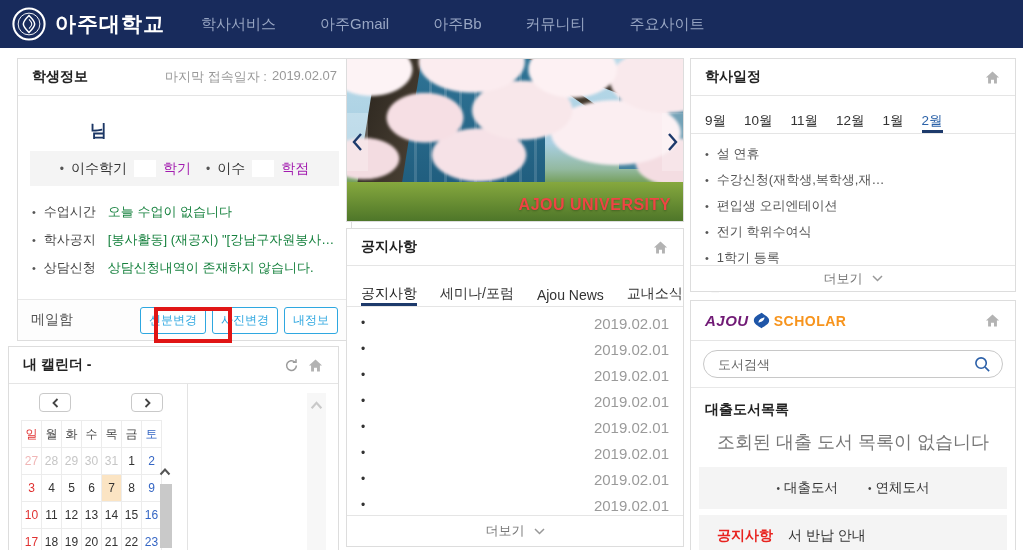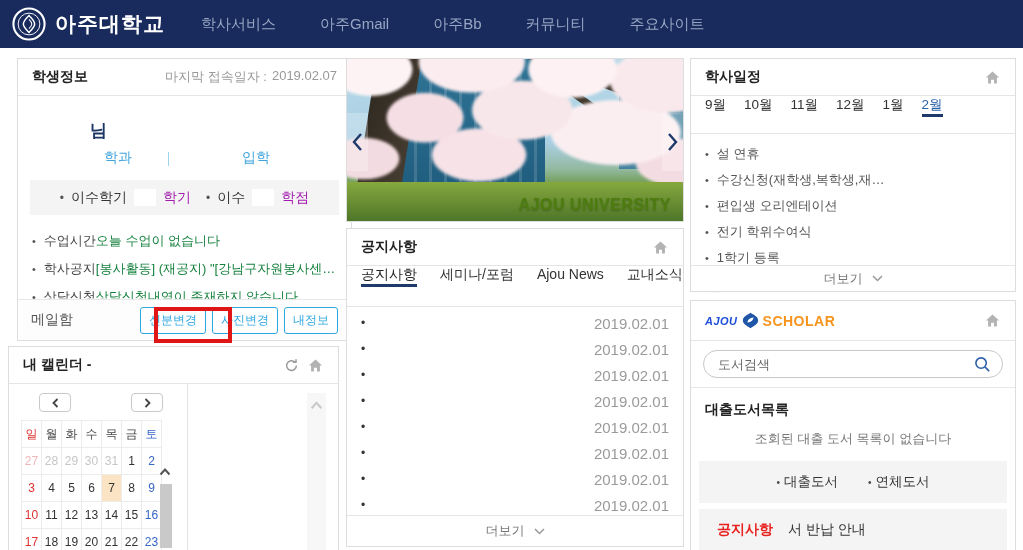--- a/index.html
+++ b/index.html
@@ -31,21 +31,21 @@
   .stu-dept-row .vsep{position:absolute;left:150px;top:3px;height:14px;border-left:1px solid #9fd3ee;}
   .stu-dept-row .adm{position:absolute;left:224px;}
   .stat-bar{margin:9px 12px 0;height:35px;background:#f4f4f4;display:flex;align-items:center;
     justify-content:center;gap:7px;font-size:14px;color:#333;}
   .stat-bar .blank{width:22px;height:17px;background:#fff;}
   .stat-bar .unit{color:#a21caf;}
   .stat-bar .b{color:#555;font-size:12px;}
   .info-list{margin:12px 14px 0;}
   .info-row{display:flex;align-items:center;height:28px;font-size:13px;white-space:nowrap;overflow:hidden;}
   .info-row .dot{color:#555;margin-right:8px;font-size:11px;}
-  .info-row .lbl{color:#444;flex-shrink:0;}
+  .info-row .lbl{color:#444;margin-right:12px;flex-shrink:0;}
   .info-row .val{color:#15803d;overflow:hidden;text-overflow:ellipsis;}
   .stu-footer{position:absolute;left:0;right:0;bottom:0;height:41px;border-top:1px solid #e8e8e8;
     display:flex;align-items:center;padding:0 13px;box-sizing:border-box;background:#fdfdfd;}
   .mailbox{font-size:14px;color:#555;}
   .stu-btns{margin-left:auto;display:flex;gap:6px;}
   .blue-btn{border:1px solid #2EA7E0;color:#2EA7E0;background:#fff;border-radius:3px;
     font-size:12px;padding:4px 8px;cursor:pointer;font-family:inherit;white-space:nowrap;}
   .annotation{position:absolute;left:136px;top:248px;width:78px;height:36px;
     border:4px solid #E01515;box-sizing:border-box;pointer-events:none;z-index:5;}
   
@@ -86,28 +86,28 @@
     radial-gradient(75px 48px at 66% 12%,#fdf1f3 0 58%,rgba(0,0,0,0) 60%),
     radial-gradient(95px 55px at 92% 18%,#f9e9ec 0 58%,rgba(0,0,0,0) 60%),
     radial-gradient(85px 50px at 52% 34%,#f8e7ea 0 58%,rgba(0,0,0,0) 60%),
     radial-gradient(65px 42px at 25% 38%,#f6dfe4 0 58%,rgba(0,0,0,0) 60%),
     radial-gradient(110px 55px at 78% 46%,#fbeef1 0 58%,rgba(0,0,0,0) 60%),
     radial-gradient(80px 45px at 40% 58%,#f6e2e7 0 58%,rgba(0,0,0,0) 60%),
     radial-gradient(70px 40px at 95% 62%,#f4dde2 0 58%,rgba(0,0,0,0) 60%),
     radial-gradient(60px 35px at 8% 60%,#f3dce1 0 58%,rgba(0,0,0,0) 60%);}
   .car-grass{position:absolute;bottom:0;left:0;right:0;height:24%;
     background:linear-gradient(180deg,#86a83e,#4e7629);}
-  .car-caption{position:absolute;right:12px;bottom:7px;color:#4d7c0f;font-size:16px;
+  .car-caption{position:absolute;right:12px;bottom:7px;color:#ef4444;font-size:16px;
     font-weight:bold;letter-spacing:0.5px;text-shadow:0 1px 2px rgba(0,0,0,0.25);}
   .car-arrow{position:absolute;top:54px;width:21px;height:58px;background:rgba(255,255,255,0.25);
     display:flex;align-items:center;justify-content:center;cursor:pointer;}
   .car-arrow.left{left:0;} .car-arrow.right{right:0;}
   
   #notices{top:228px;left:346px;width:338px;height:319px;}
-  .tabs{display:flex;align-items:flex-start;height:41px;border-bottom:1px solid #e5e5e5;
+  .tabs{display:flex;align-items:flex-end;height:41px;border-bottom:1px solid #e5e5e5;
     padding:0 14px;gap:23px;box-sizing:border-box;}
   .tab{display:flex;align-items:center;font-size:14px;color:#333;cursor:pointer;
     border-bottom:3px solid transparent;box-sizing:border-box;white-space:nowrap;}
   .tab.active{border-bottom-color:#1d3a6b;color:#222;}
   .tabs .tab-icon{margin-left:auto;align-self:center;}
   .notice-list{padding:3px 14px 0;}
   .notice-row{display:flex;align-items:center;height:26px;cursor:pointer;}
   .notice-row .dot{color:#333;font-size:12px;}
   .notice-row .ttl{flex:1;}
   .notice-row .date{color:#9a9a9a;font-size:15px;}
@@ -119,29 +119,29 @@
   #schedule .tab{font-size:13.5px;}
   #schedule .tab.active{color:#2c62a8;}
   .sched-list{padding:7px 14px 0;}
   .sched-row{display:flex;align-items:center;height:26px;font-size:13px;color:#555;white-space:nowrap;overflow:hidden;}
   .sched-row .dot{color:#555;margin-right:8px;font-size:11px;}
   #schedule .more-row{height:25px;}
   
   #library{top:300px;left:690px;width:326px;height:250px;border-bottom:none;}
   #library .phead{height:40px;}
   .brand{display:flex;align-items:center;gap:4px;cursor:pointer;}
-  .brand-ajou{color:#1d4ed8;font-weight:bold;font-size:11px;font-style:italic;letter-spacing:0.5px;}
+  .brand-ajou{color:#701a75;font-weight:bold;font-size:15px;font-style:italic;letter-spacing:0.5px;}
   .brand-scholar{color:#F7941D;font-weight:bold;font-size:14px;letter-spacing:0.5px;}
   .search-row{padding:9px 12px;border-bottom:1px solid #e8e8e8;position:relative;}
   .search-input{width:100%;height:28px;border:1px solid #c8c8c8;border-radius:14px;
     padding:0 38px 0 14px;box-sizing:border-box;font-size:13px;color:#555;outline:none;font-family:inherit;}
   .search-input::placeholder{color:#666;}
   .search-icon{position:absolute;right:24px;top:15px;cursor:pointer;}
   .lib-title{padding:13px 14px 2px;font-size:14px;font-weight:bold;color:#222;}
-  .lib-empty{text-align:center;color:#777;font-size:13px;margin:9px 0 13px;}
+  .lib-empty{text-align:center;color:#777;font-size:18px;margin:9px 0 13px;}
   .lib-bar{margin:0 8px;height:42px;background:#f4f4f4;display:flex;align-items:center;}
   .lib-links{justify-content:center;gap:30px;}
   .lib-link{font-size:13.5px;color:#333;cursor:pointer;display:flex;align-items:center;gap:4px;}
   .lib-link .dot{font-size:10px;color:#444;}
   .lib-notice{margin-top:6px;padding:0 18px;gap:15px;cursor:pointer;}
   .lib-notice .badge{color:#E8231F;font-weight:bold;font-size:14px;}
   .lib-notice .txt{color:#333;font-size:14px;}
 </style>
 </head>
 <body>
@@ -170,25 +170,20 @@
 <div class="panel" id="student">
   <div class="phead">
     <span class="ptitle">학생정보</span>
     <span class="spacer"></span>
     <span class="last-access">
       <span>마지막 접속일자 :</span>
       <span>2019.02.07</span>
     </span>
   </div>
   <div class="stu-name">님</div>
-  <div class="stu-dept-row">
-    <span class="dept">학과</span>
-    <span class="vsep"></span>
-    <span class="adm">입학</span>
-  </div>
   <div class="stat-bar">
     <span class="b">•</span>
     <span>이수학기</span>
     <span class="blank"></span>
     <span class="unit">학기</span>
     <span class="b" style="margin-left:8px;">•</span>
     <span>이수</span>
     <span class="blank"></span>
     <span class="unit">학점</span>
   </div>

